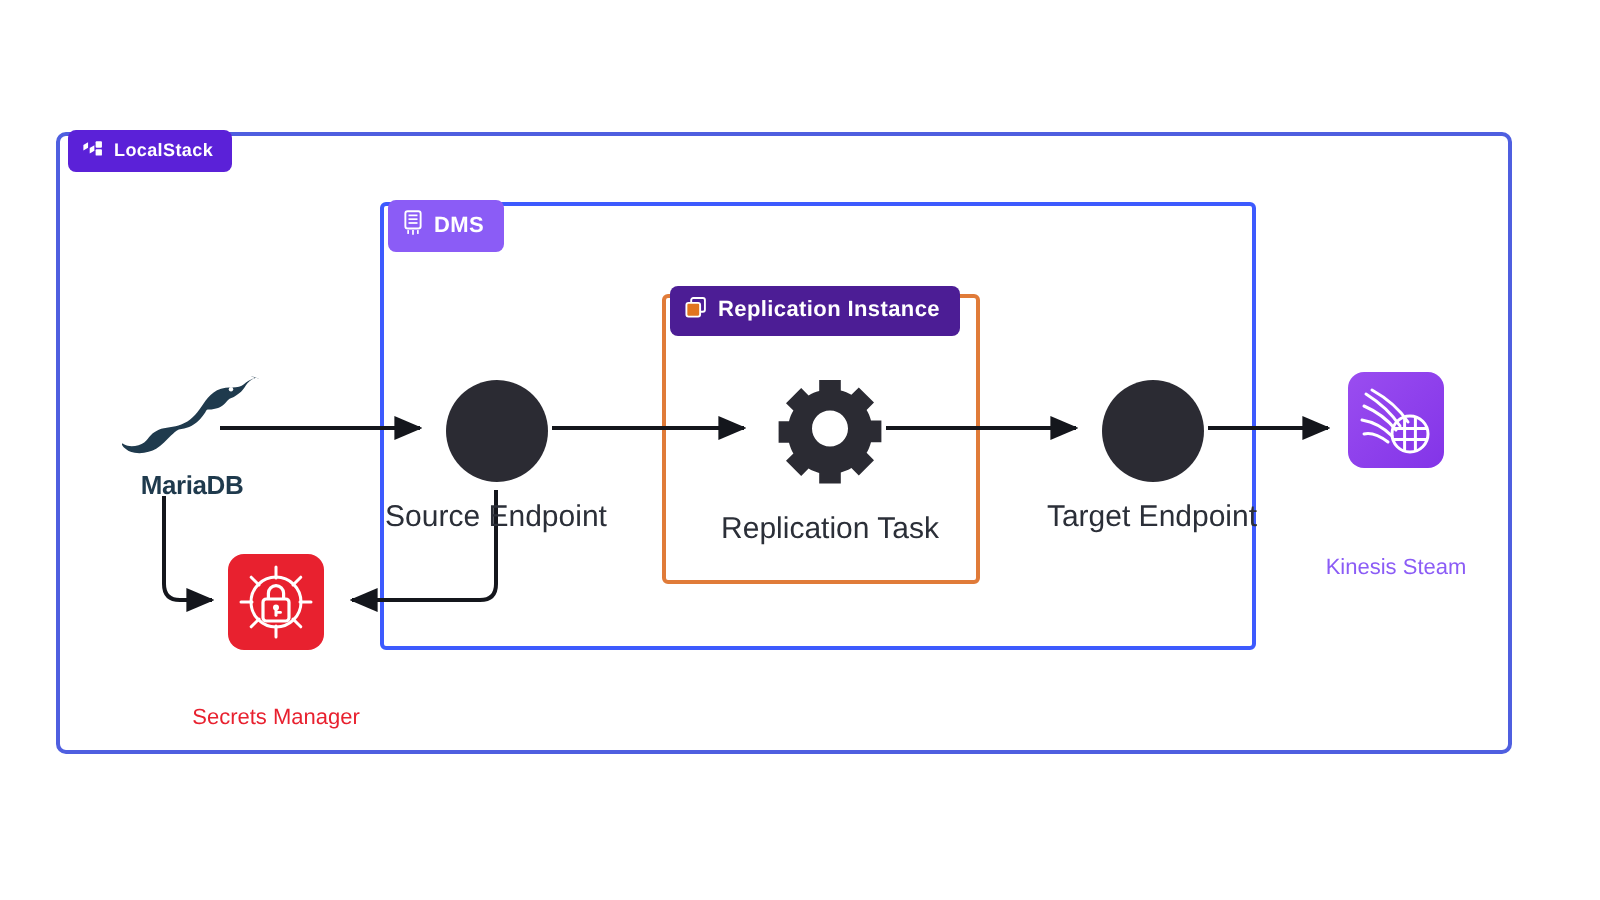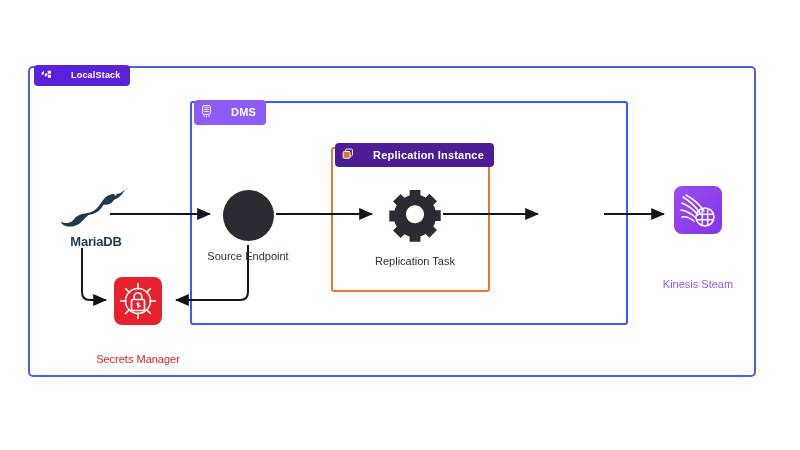--- a/index.html
+++ b/index.html
@@ -47,21 +47,21 @@
     height: 145px;
     border: 2px solid #e07b39;
     border-radius: 3px;
   }
 
   
   .badge {
     position: absolute;
     display: flex;
     align-items: center;
-    gap: 19px;
+    gap: 5px;
     padding: 4px 9px 4px 7px;
     border-radius: 4px;
     font-size: 10px;
     font-weight: bold;
     color: #ffffff;
     letter-spacing: 0.2px;
     white-space: nowrap;
     line-height: 1;
   }
   #localstack-badge {
@@ -91,21 +91,21 @@
 
   
   .node {
     position: absolute;
     display: flex;
     flex-direction: column;
     align-items: center;
   }
   .node-label {
     margin-top: 9px;
-    font-size: 11px;
+    font-size: 15px;
     color: #2b2f38;
     white-space: nowrap;
     text-align: center;
   }
   .circle-node {
     width: 51px;
     height: 51px;
     border-radius: 50%;
     background: #2b2b33;
   }
@@ -229,20 +229,24 @@
 
   <div class="node" id="replication-task-node">
     <span>
       <svg width="52" height="52" viewBox="0 0 52 52">
         <path fill="#2b2b33" fill-rule="evenodd" d="M20.6 2h10.8v5.2c1.9.5 3.7 1.2 5.3 2.2l3.7-3.7 7.6 7.6-3.7 3.7c1 1.6 1.7 3.4 2.2 5.3H51.7v10.8h-5.2c-.5 1.9-1.2 3.7-2.2 5.3l3.7 3.7-7.6 7.6-3.7-3.7c-1.6 1-3.4 1.7-5.3 2.2V53.7H20.6v-5.2c-1.9-.5-3.7-1.2-5.3-2.2l-3.7 3.7-7.6-7.6 3.7-3.7c-1-1.6-1.7-3.4-2.2-5.3H.3V22.6h5.2c.5-1.9 1.2-3.7 2.2-5.3L4 13.6l7.6-7.6 3.7 3.7c1.6-1 3.4-1.7 5.3-2.2V2zM26 17.2c-5 0-9 4-9 9s4 9 9 9 9-4 9-9-4-9-9-9z" transform="translate(0,-2)"></path>
       </svg>
     </span>
     <span class="node-label">Replication Task</span>
   </div>
 
+  <div class="node" id="target-endpoint-node">
+    <span class="circle-node"></span>
+    <span class="node-label">Target Endpoint</span>
+  </div>
 
   <div class="node" id="kinesis-node">
     <span class="service-tile" id="kinesis-tile">
       <svg width="48" height="48" viewBox="0 0 48 48">
         <g fill="none" stroke="#ffffff" stroke-width="1.5" stroke-linecap="round">
           <path d="M9 11 C17 16, 22 21, 26 27"></path>
           <path d="M12 9 C21 14, 26 19, 30 25"></path>
           <path d="M8 17 C15 20, 20 24, 24 29"></path>
           <path d="M7 24 C13 25, 18 28, 22 32"></path>
           <path d="M8 31 C12 30, 16 32, 20 35"></path>

